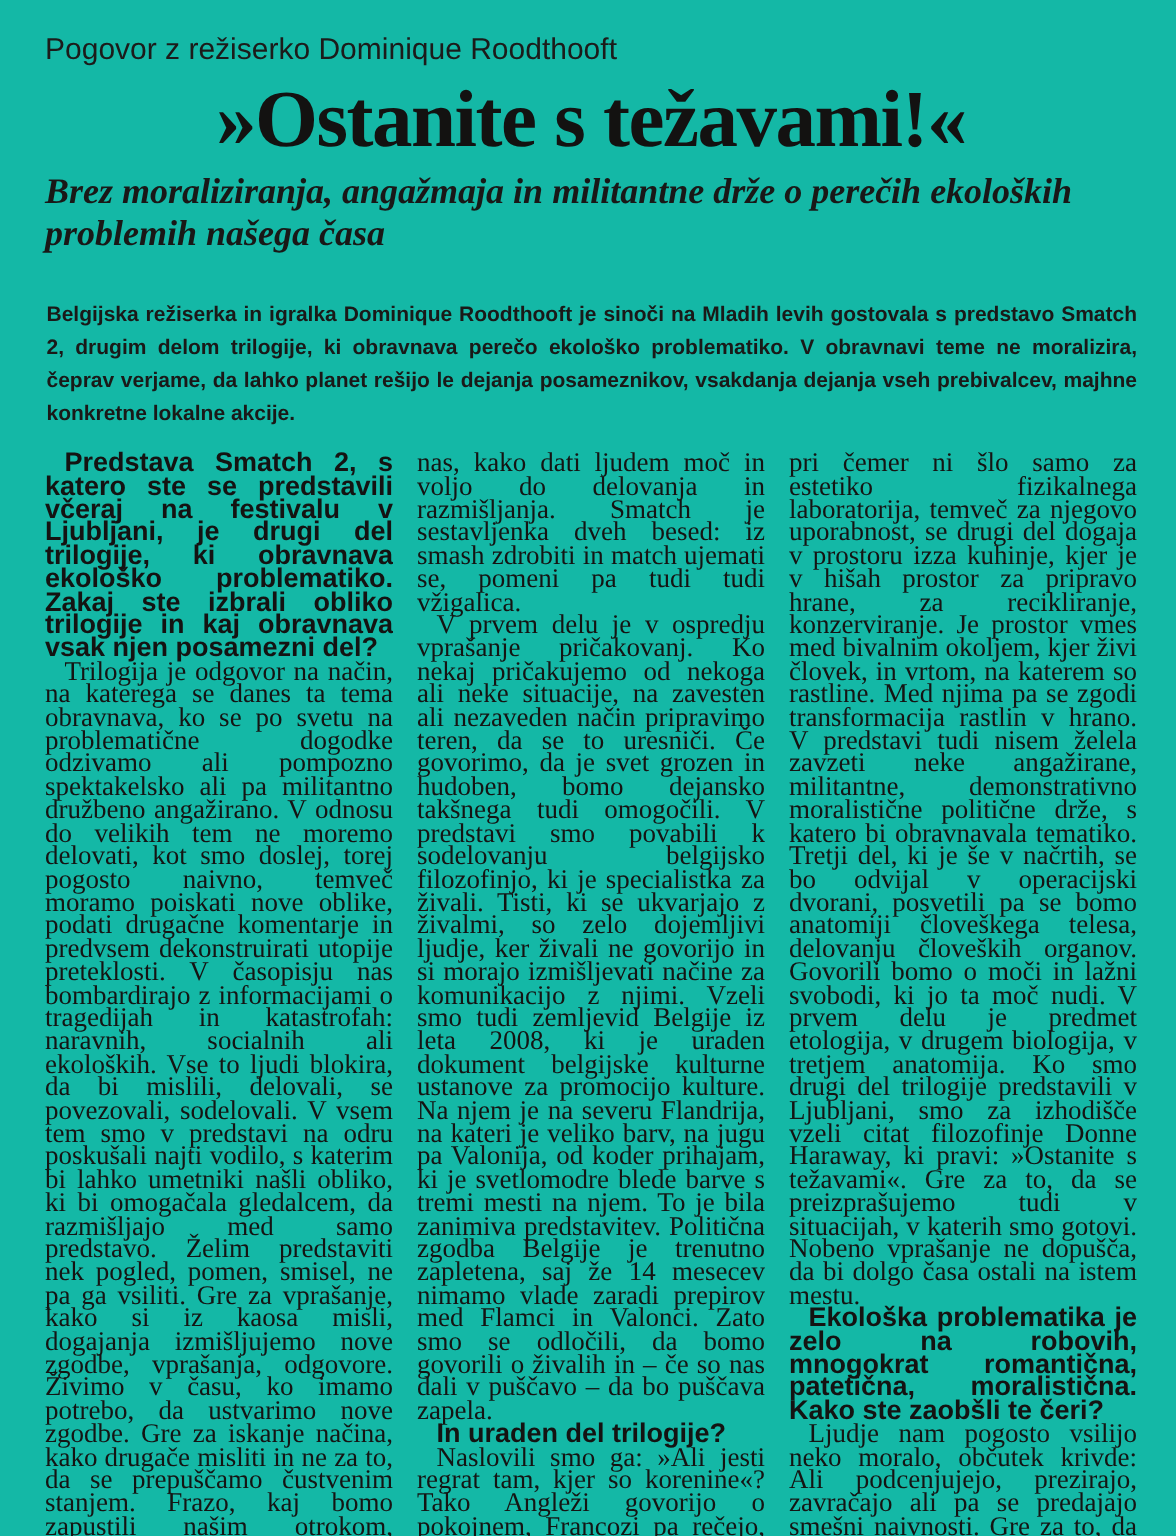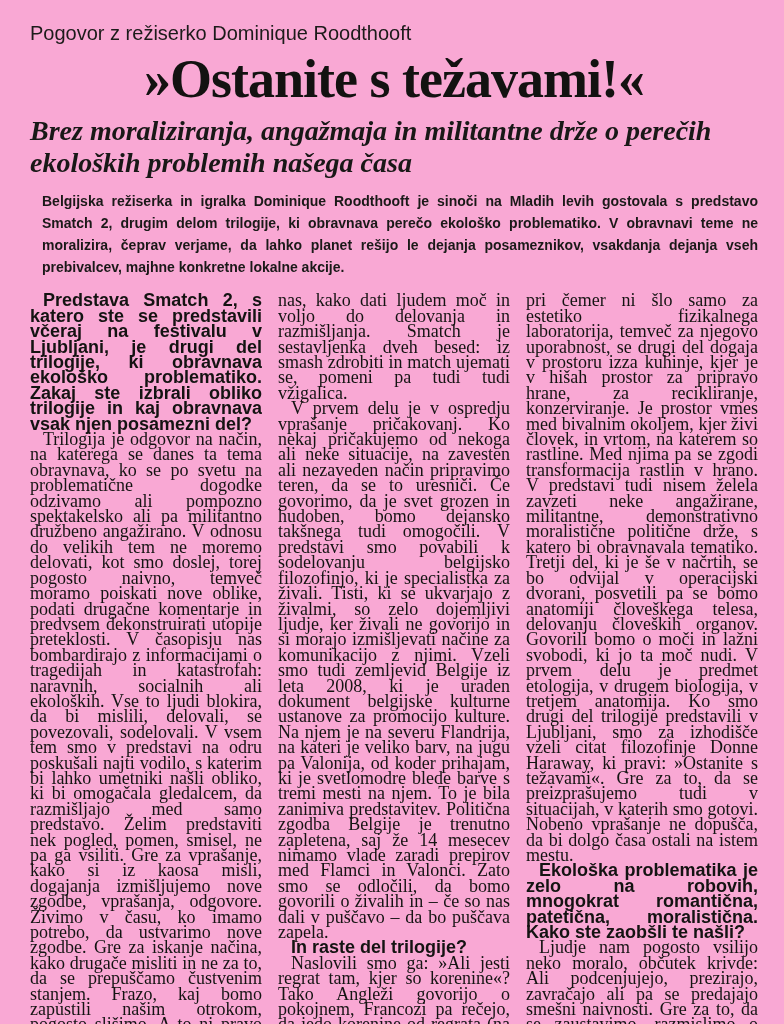--- a/index.html
+++ b/index.html
@@ -8,21 +8,21 @@
     width: 784px;
     height: 1024px;
     overflow: hidden;
     background: #fbfbf9;
   }
   .page {
     box-sizing: border-box;
     width: 784px;
     height: 1024px;
     padding: 22px 26px 0 30px;
-    background: #f9a8d4;
+    background: #14b8a6;
     color: #161514;
   }
   .kicker {
     font-family: "Liberation Sans", sans-serif;
     font-size: 20px;
     line-height: 1.15;
     font-weight: 400;
     color: #1c1b1a;
     margin: 0 0 7px 0;
   }
@@ -33,33 +33,33 @@
     font-weight: 700;
     letter-spacing: -1px;
     margin: 0 0 9px 0;
     color: #131211;
     text-align: center;
   }
   .subtitle {
     font-family: "Liberation Serif", serif;
     font-style: italic;
     font-weight: 700;
-    font-size: 28px;
+    font-size: 24px;
     line-height: 1.15;
-    margin: 0 0 11px 0;
+    margin: 0 0 28px 0;
     color: #191817;
   }
   .lead {
     font-family: "Liberation Sans", sans-serif;
     font-weight: 700;
     font-size: 14px;
     line-height: 22px;
     text-align: justify;
     color: #1a1918;
-    margin: 0 0 15px 12px;
+    margin: 0 0 15px 1px;
   }
   .columns {
     display: flex;
     gap: 16px;
     height: 822px;
     overflow: hidden;
   }
   .column {
     flex: 1 1 0;
     overflow: hidden;
@@ -103,23 +103,23 @@
   <div class="subtitle">Brez moraliziranja, angažmaja in militantne drže o perečih ekoloških problemih našega časa</div>
   <div class="lead">Belgijska režiserka in igralka Dominique Roodthooft je sinoči na Mladih levih gostovala s predstavo Smatch 2, drugim delom trilogije, ki obravnava perečo ekološko problematiko. V obravnavi teme ne moralizira, čeprav verjame, da lahko planet rešijo le dejanja posameznikov, vsakdanja dejanja vseh prebivalcev, majhne konkretne lokalne akcije.</div>
   <div class="columns" id="columns">
       <div class="column">
         <p class="q">Predstava Smatch 2, s katero ste se predstavili včeraj na festivalu v Ljubljani, je drugi del trilogije, ki obravnava ekološko problematiko. Zakaj ste izbrali obliko trilogije in kaj obravnava vsak njen posamezni del?</p>
         <p class="a">Trilogija je odgovor na način, na katerega se danes ta tema obravnava, ko se po svetu na problematične dogodke odzivamo ali pompozno spektakelsko ali pa militantno družbeno angažirano. V odnosu do velikih tem ne moremo delovati, kot smo doslej, torej pogosto naivno, temveč moramo poiskati nove oblike, podati drugačne komentarje in predvsem dekonstruirati utopije preteklosti. V časopisju nas bombardirajo z informacijami o tragedijah in katastrofah: naravnih, socialnih ali ekoloških. Vse to ljudi blokira, da bi mislili, delovali, se povezovali, sodelovali. V vsem tem smo v predstavi na odru poskušali najti vodilo, s katerim bi lahko umetniki našli obliko, ki bi omogačala gledalcem, da razmišljajo med samo predstavo. Želim predstaviti nek pogled, pomen, smisel, ne pa ga vsiliti. Gre za vprašanje, kako si iz kaosa misli, dogajanja izmišljujemo nove zgodbe, vprašanja, odgovore. Živimo v času, ko imamo potrebo, da ustvarimo nove zgodbe. Gre za iskanje načina, kako drugače misliti in ne za to, da se prepuščamo čustvenim stanjem. Frazo, kaj bomo zapustili našim otrokom, pogosto slišimo. A to ni pravo vprašanje! Bolje bi se bilo vprašati, kaj bomo zapustili kot otroka? Tako zastavljeno vprašanje sprevrne pogled in navade našega razmišljanja. V predstavi ljudem ne ponujamo rešitev, temveč postavljamo vprašanja, ki se tičejo znanosti, poezije in razprejo domišljijo, ustvarjalnost. Zanima</p>
       </div>
       <div class="column">
         <p class="cont">nas, kako dati ljudem moč in voljo do delovanja in razmišljanja. Smatch je sestavljenka dveh besed: iz smash zdrobiti in match ujemati se, pomeni pa tudi tudi vžigalica.</p>
         <p class="a">V prvem delu je v ospredju vprašanje pričakovanj. Ko nekaj pričakujemo od nekoga ali neke situacije, na zavesten ali nezaveden način pripravimo teren, da se to uresniči. Če govorimo, da je svet grozen in hudoben, bomo dejansko takšnega tudi omogočili. V predstavi smo povabili k sodelovanju belgijsko filozofinjo, ki je specialistka za živali. Tisti, ki se ukvarjajo z živalmi, so zelo dojemljivi ljudje, ker živali ne govorijo in si morajo izmišljevati načine za komunikacijo z njimi. Vzeli smo tudi zemljevid Belgije iz leta 2008, ki je uraden dokument belgijske kulturne ustanove za promocijo kulture. Na njem je na severu Flandrija, na kateri je veliko barv, na jugu pa Valonija, od koder prihajam, ki je svetlomodre blede barve s tremi mesti na njem. To je bila zanimiva predstavitev. Politična zgodba Belgije je trenutno zapletena, saj že 14 mesecev nimamo vlade zaradi prepirov med Flamci in Valonci. Zato smo se odločili, da bomo govorili o živalih in – če so nas dali v puščavo – da bo puščava zapela.</p>
-        <p class="q">In raste del trilogije?</p>
+        <p class="q">In uraden del trilogije?</p>
         <p class="a">Naslovili smo ga: »Ali jesti regrat tam, kjer so korenine«? Tako Angleži govorijo o pokojnem, Francozi pa rečejo, da jedo korenine od regrata (na Štajerskem menda, da ti regrat iz riti raste, op. p.). To smo vzeli kot metaforo, da bi govorili o naravi. V letih od začetka projekta je bila v središču javne pozornosti ekološka problematika in uničevanje planeta. Če je bil kraj prvega dela postavljen v scenografijo znanstvenega laboratorija,</p>
       </div>
       <div class="column">
         <p class="cont">pri čemer ni šlo samo za estetiko fizikalnega laboratorija, temveč za njegovo uporabnost, se drugi del dogaja v prostoru izza kuhinje, kjer je v hišah prostor za pripravo hrane, za recikliranje, konzerviranje. Je prostor vmes med bivalnim okoljem, kjer živi človek, in vrtom, na katerem so rastline. Med njima pa se zgodi transformacija rastlin v hrano. V predstavi tudi nisem želela zavzeti neke angažirane, militantne, demonstrativno moralistične politične drže, s katero bi obravnavala tematiko. Tretji del, ki je še v načrtih, se bo odvijal v operacijski dvorani, posvetili pa se bomo anatomiji človeškega telesa, delovanju človeških organov. Govorili bomo o moči in lažni svobodi, ki jo ta moč nudi. V prvem delu je predmet etologija, v drugem biologija, v tretjem anatomija. Ko smo drugi del trilogije predstavili v Ljubljani, smo za izhodišče vzeli citat filozofinje Donne Haraway, ki pravi: »Ostanite s težavami«. Gre za to, da se preizprašujemo tudi v situacijah, v katerih smo gotovi. Nobeno vprašanje ne dopušča, da bi dolgo časa ostali na istem mestu.</p>
-        <p class="q">Ekološka problematika je zelo na robovih, mnogokrat romantična, patetična, moralistična. Kako ste zaobšli te našli?</p>
+        <p class="q">Ekološka problematika je zelo na robovih, mnogokrat romantična, patetična, moralistična. Kako ste zaobšli te čeri?</p>
         <p class="a">Ljudje nam pogosto vsilijo neko moralo, občutek krivde: Ali podcenjujejo, prezirajo, zavračajo ali pa se predajajo smešni naivnosti. Gre za to, da se zaustavimo, razmislimo o svetu. Kulture narodov in idej se ne spreminja od danes na jutri. Gre za ustvarjanje majhnih situacij, kjer napredujemo, zaživimo in razmišljamo drugače ter gremo v življenju naprej. Da ne zapremo oči in veliko kupujemo, da bi pozabili, ali pa gremo in sežemo po tabletah.</p>
         <p class="byline">Kako Megla</p>
       </div>
     </div>
 </div>
 
 </body></html>

